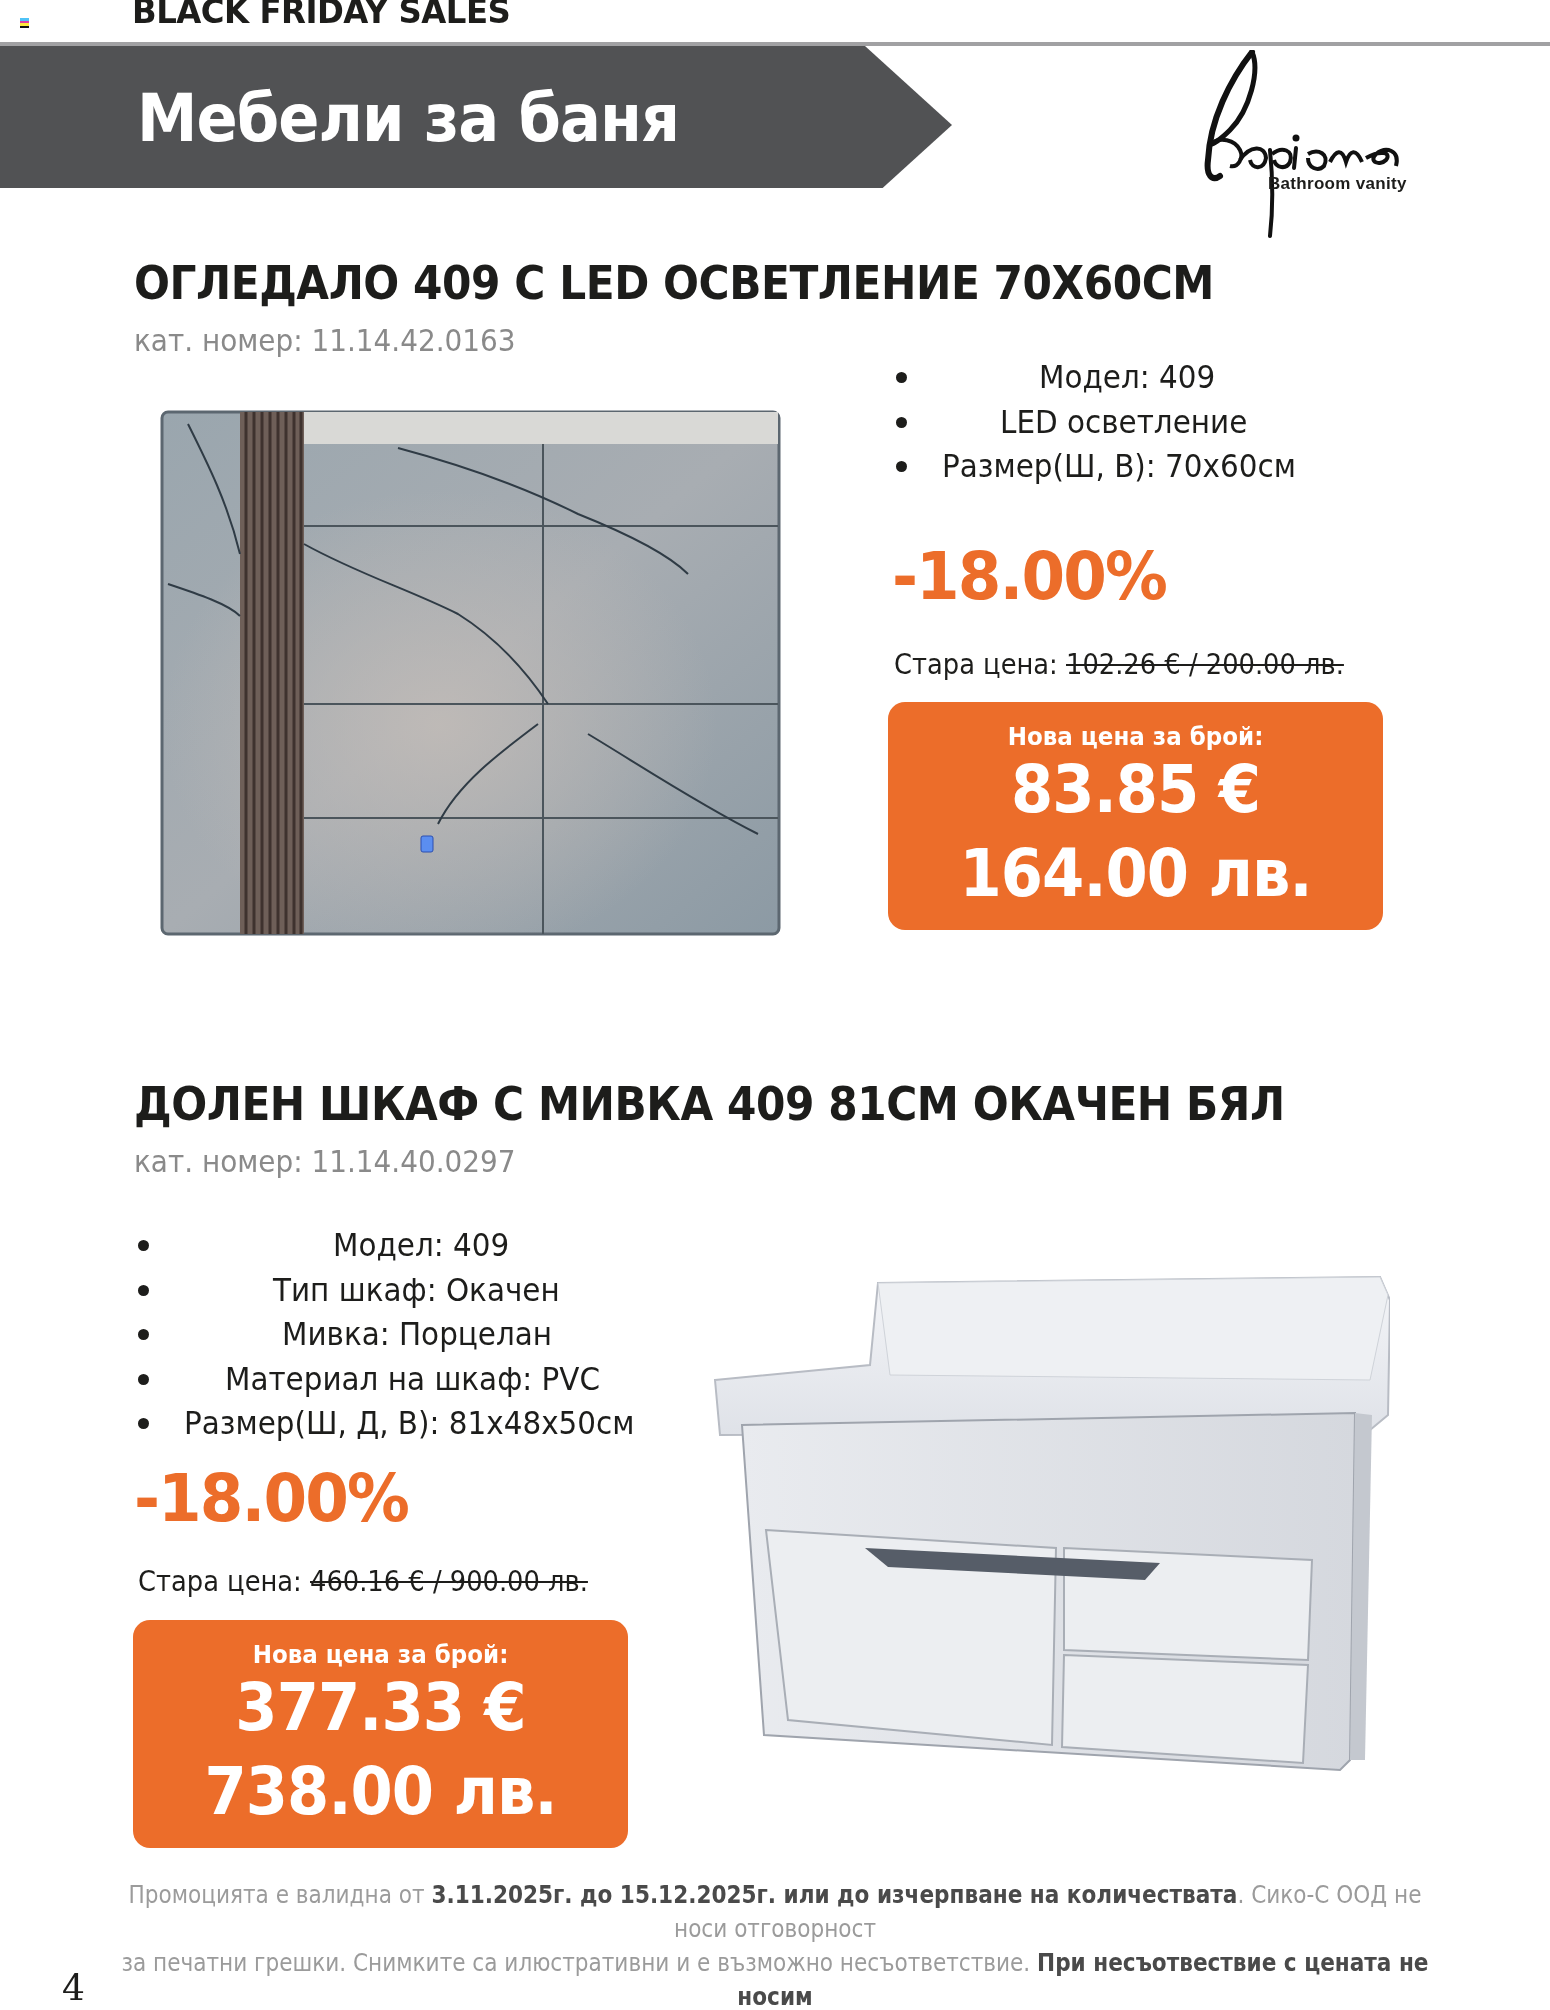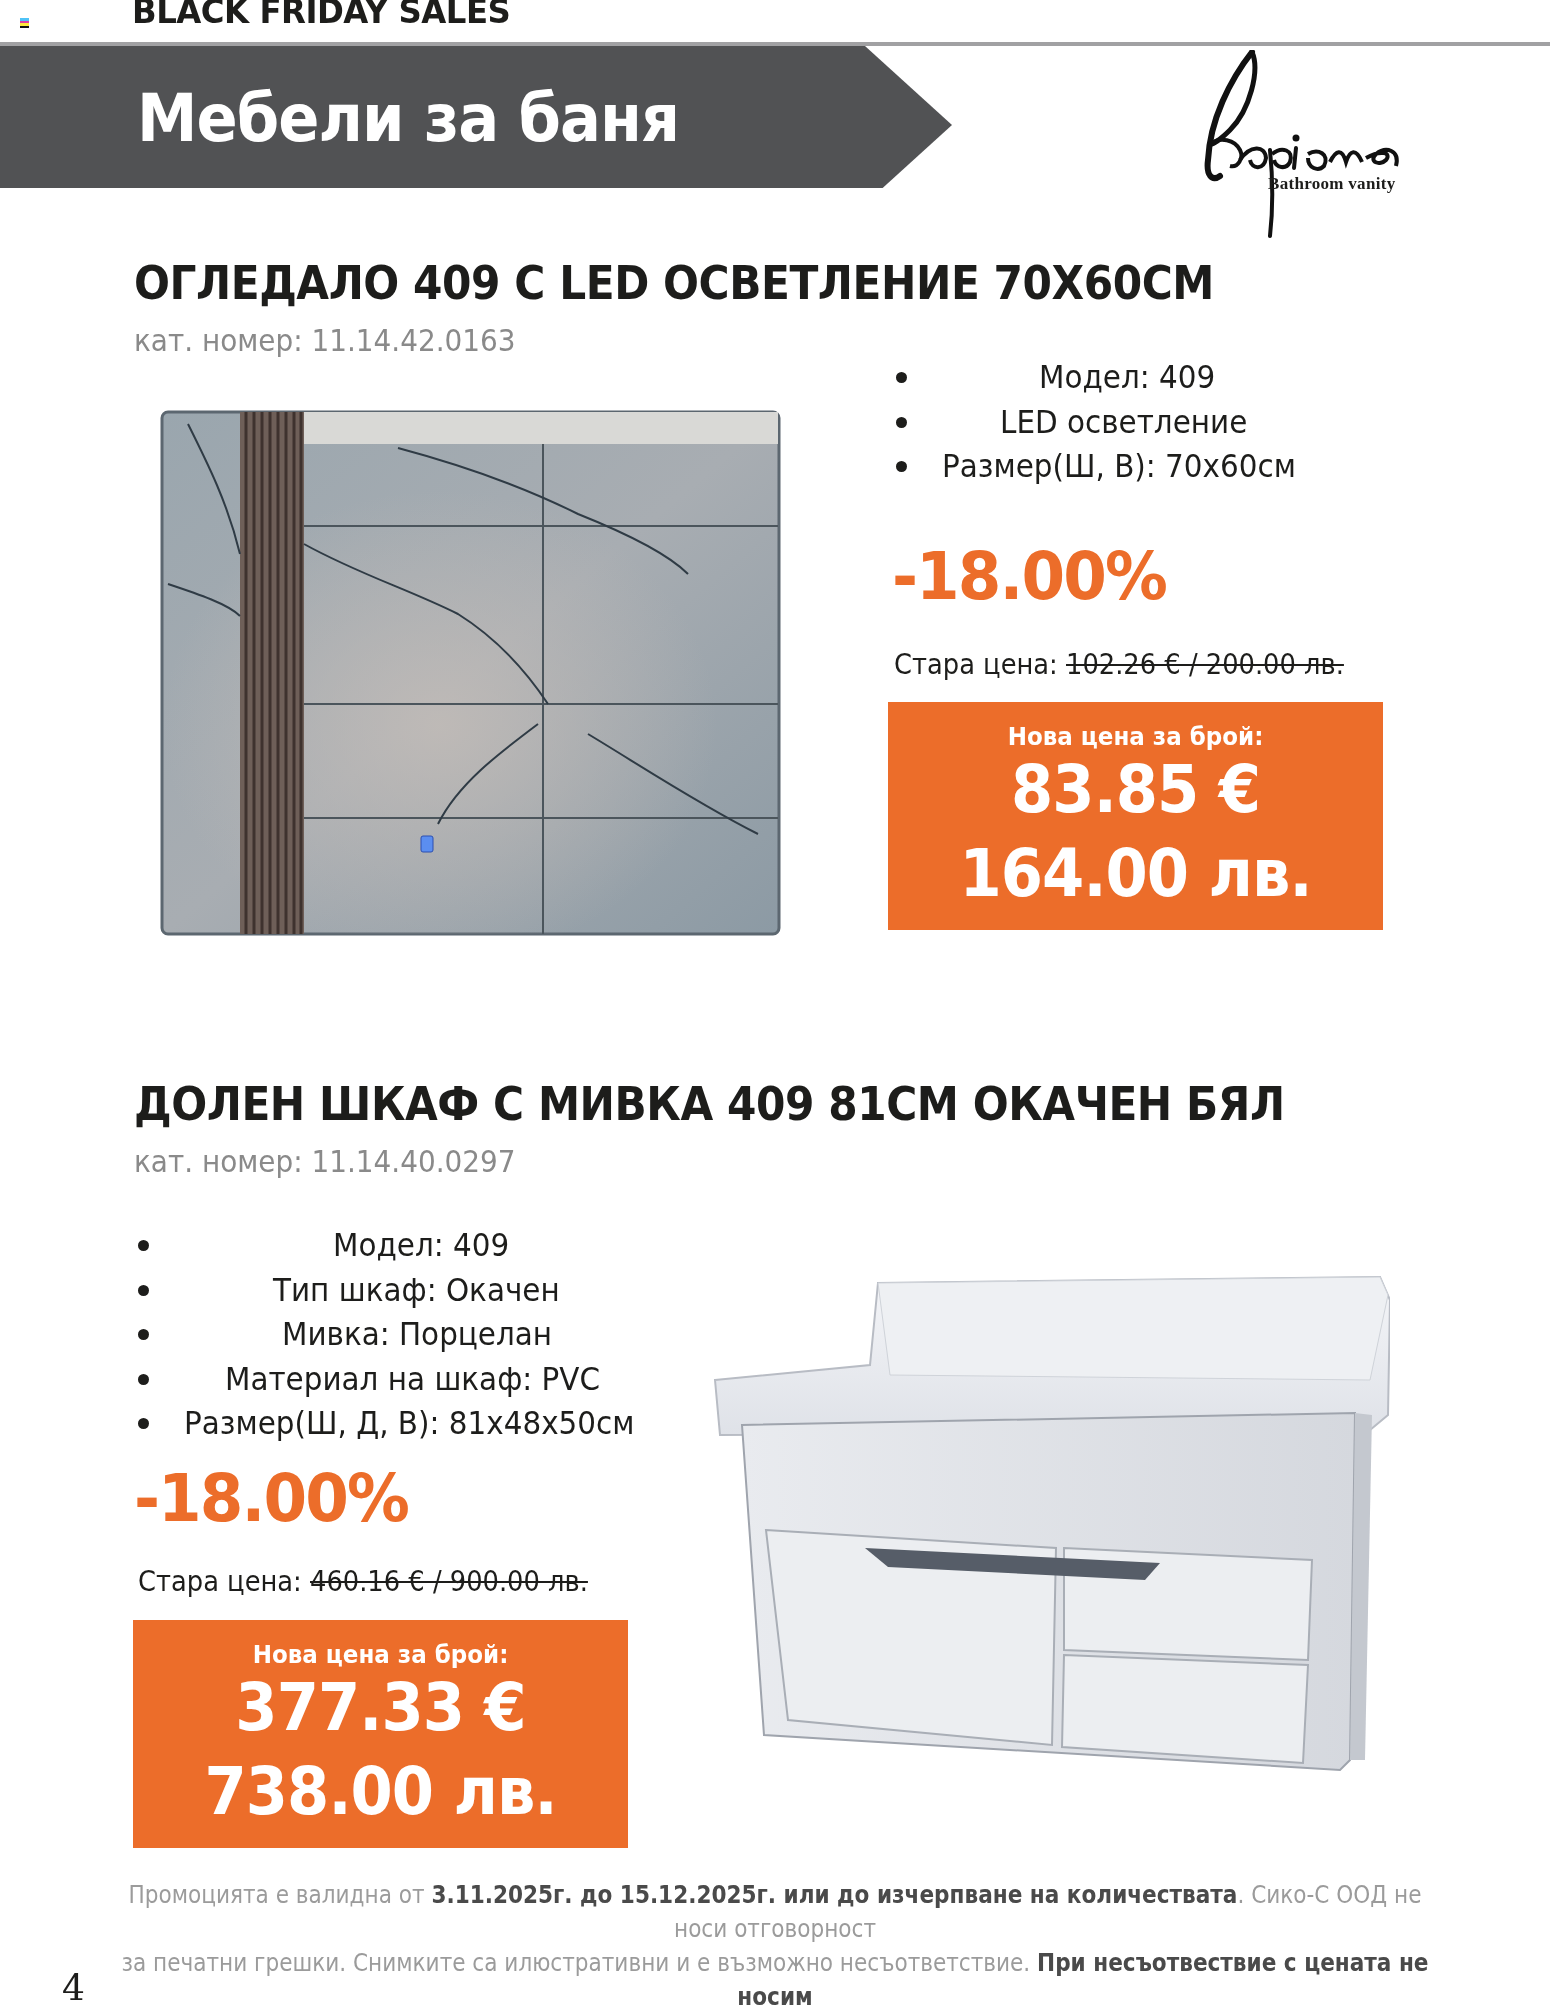--- a/index.html
+++ b/index.html
@@ -23,21 +23,21 @@
     }
     .banner-title {
       position: absolute; left: 137px; top: 34px;
       font-family: "DejaVu Sans", sans-serif; font-weight: bold; font-size: 66px;
       color: #ffffff; letter-spacing: -1px; transform: scaleX(0.92); transform-origin: left;
     }
 
     .logo { position: absolute; left: 1190px; top: 50px; width: 240px; height: 190px; }
     .logo-sub {
       position: absolute; left: 1268px; top: 174px;
-      font-family: Liberation Serif, serif; font-weight: bold; font-size: 17px; color: #1d1d1b; letter-spacing: 0.3px;
+      font-family: Liberation Sans, sans-serif; font-weight: bold; font-size: 17px; color: #1d1d1b; letter-spacing: 0.3px;
     }
 
     .product-title {
       position: absolute; left: 134px;
       font-family: "DejaVu Sans", sans-serif; font-weight: bold; font-size: 47px;
       color: #1d1d1b; letter-spacing: -0.5px; transform: scaleX(0.9); transform-origin: left;
       white-space: nowrap;
     }
     .catalog {
       position: absolute; left: 134px;
@@ -65,21 +65,21 @@
     }
 
     .old-price {
       position: absolute;
       font-family: "DejaVu Sans", sans-serif; font-size: 28px; color: #1d1d1b;
       transform: scaleX(0.92); transform-origin: left; white-space: nowrap;
     }
     .old-price .strike { text-decoration: line-through; text-decoration-thickness: 2px; }
 
     .price-box {
-      position: absolute; background: #ec6d2a; color: #ffffff; text-align: center;
+      position: absolute; background: #ec6d2a; color: #ffffff; text-align: center; border-radius: 17px;
     }
     .price-box .label {
       display: block; font-family: "DejaVu Sans", sans-serif; font-weight: bold; font-size: 25px;
       transform: scaleX(0.92);
     }
     .price-box .eur, .price-box .bgn {
       display: block; font-family: "DejaVu Sans", sans-serif; font-weight: bold; font-size: 66px;
       letter-spacing: -1px; transform: scaleX(0.92); line-height: 1;
     }
 

